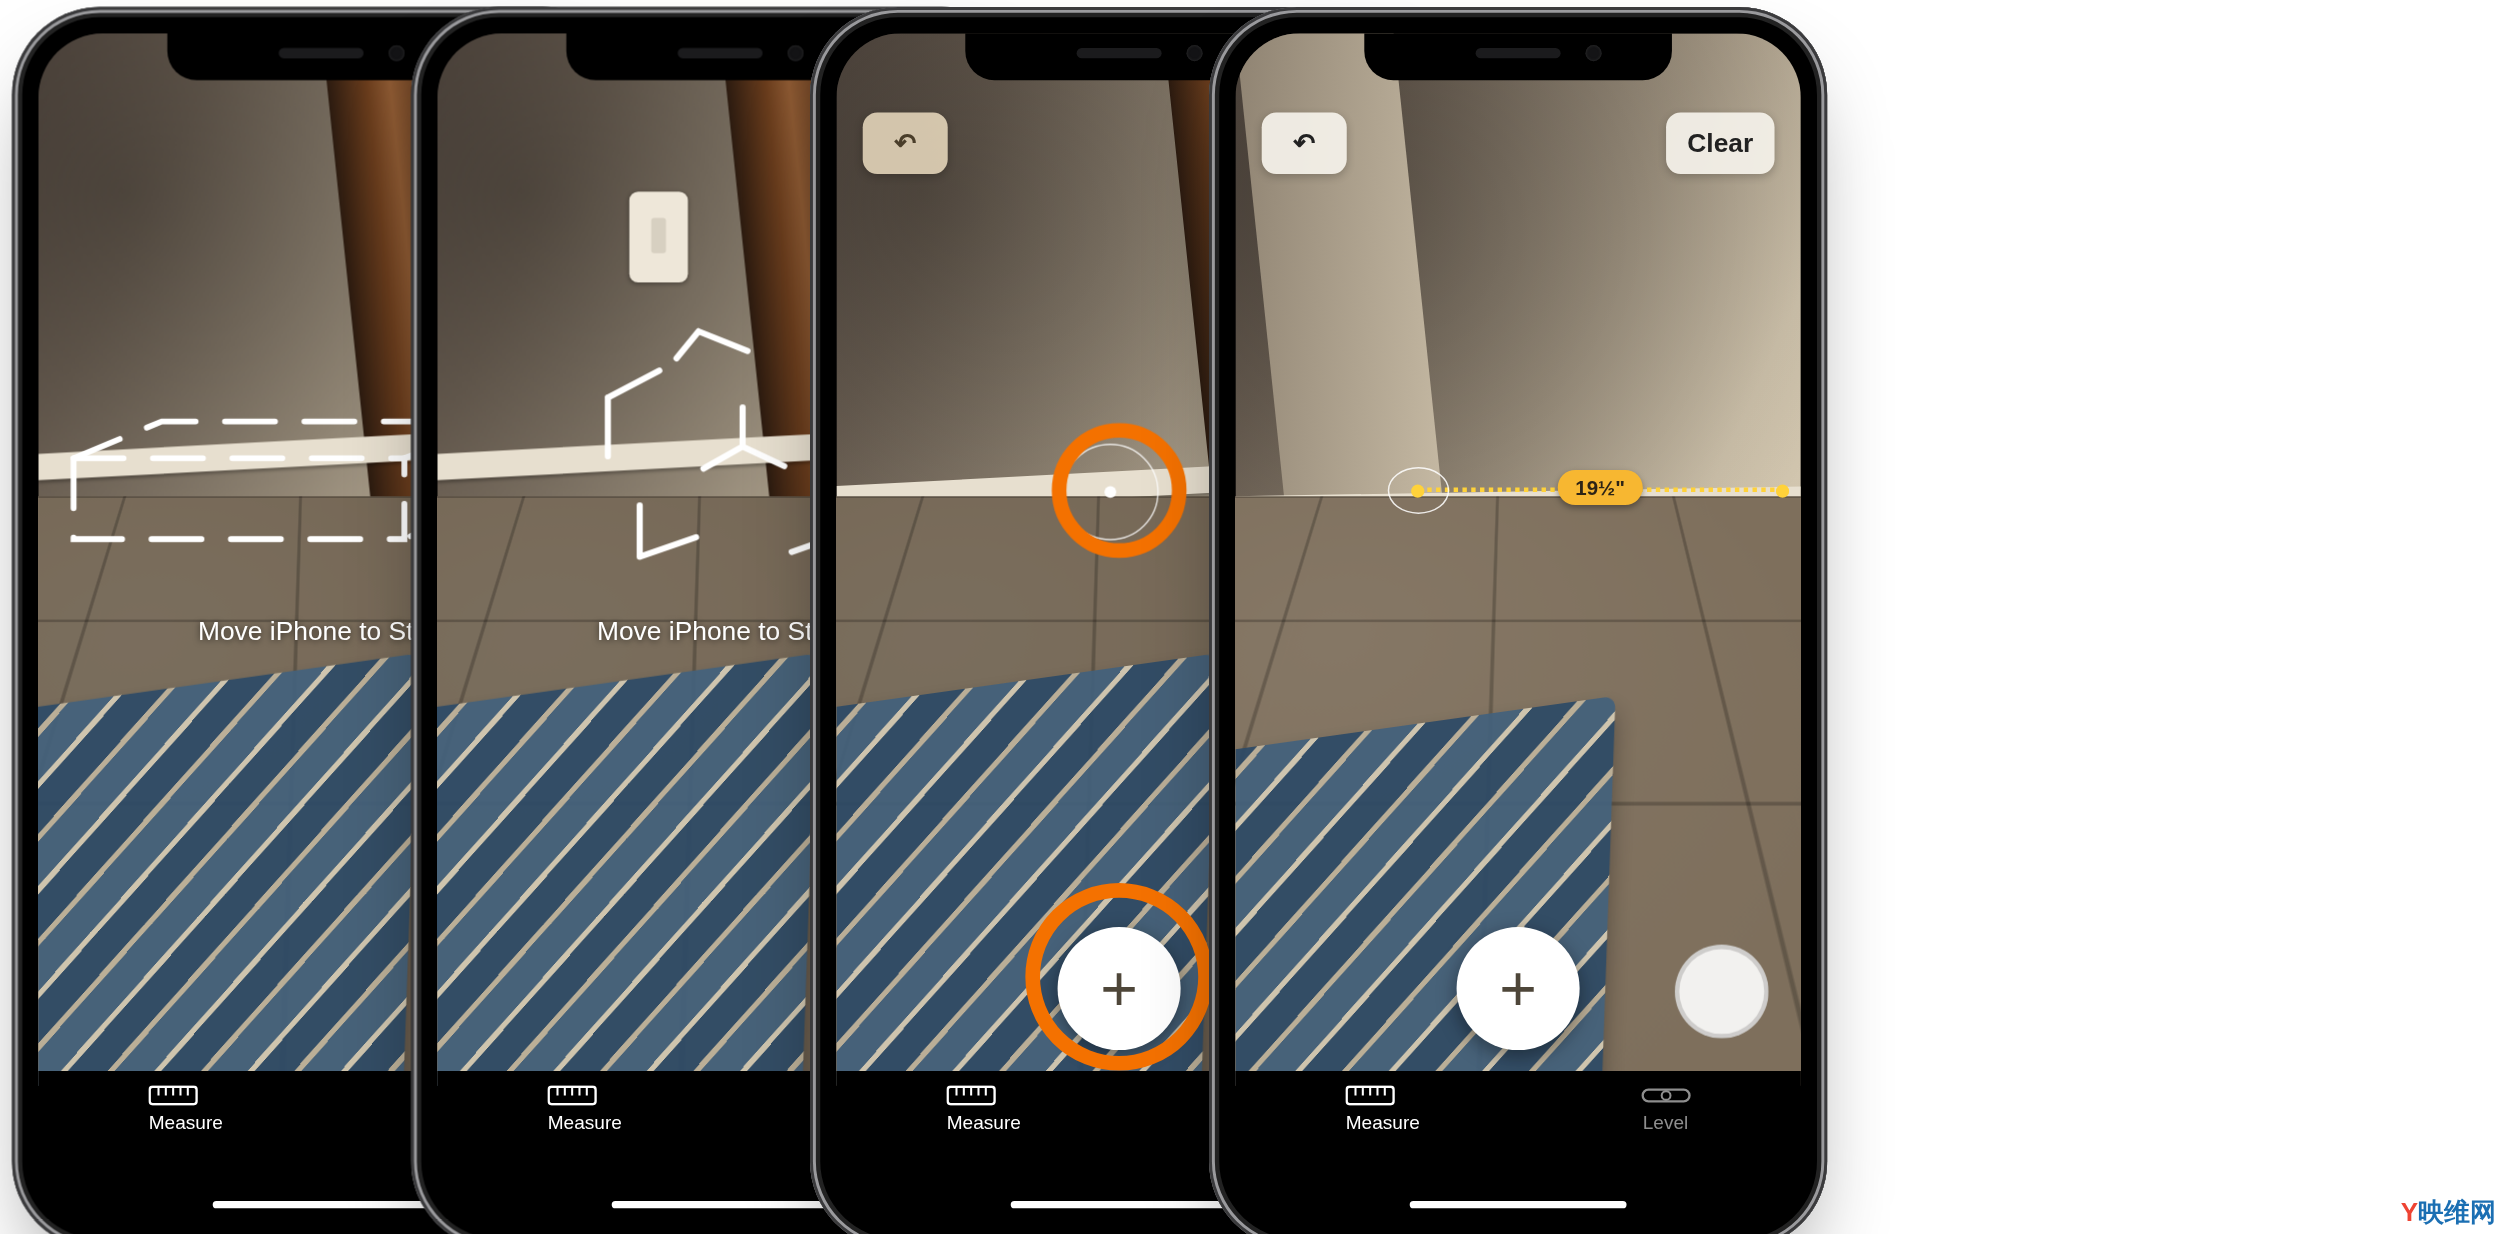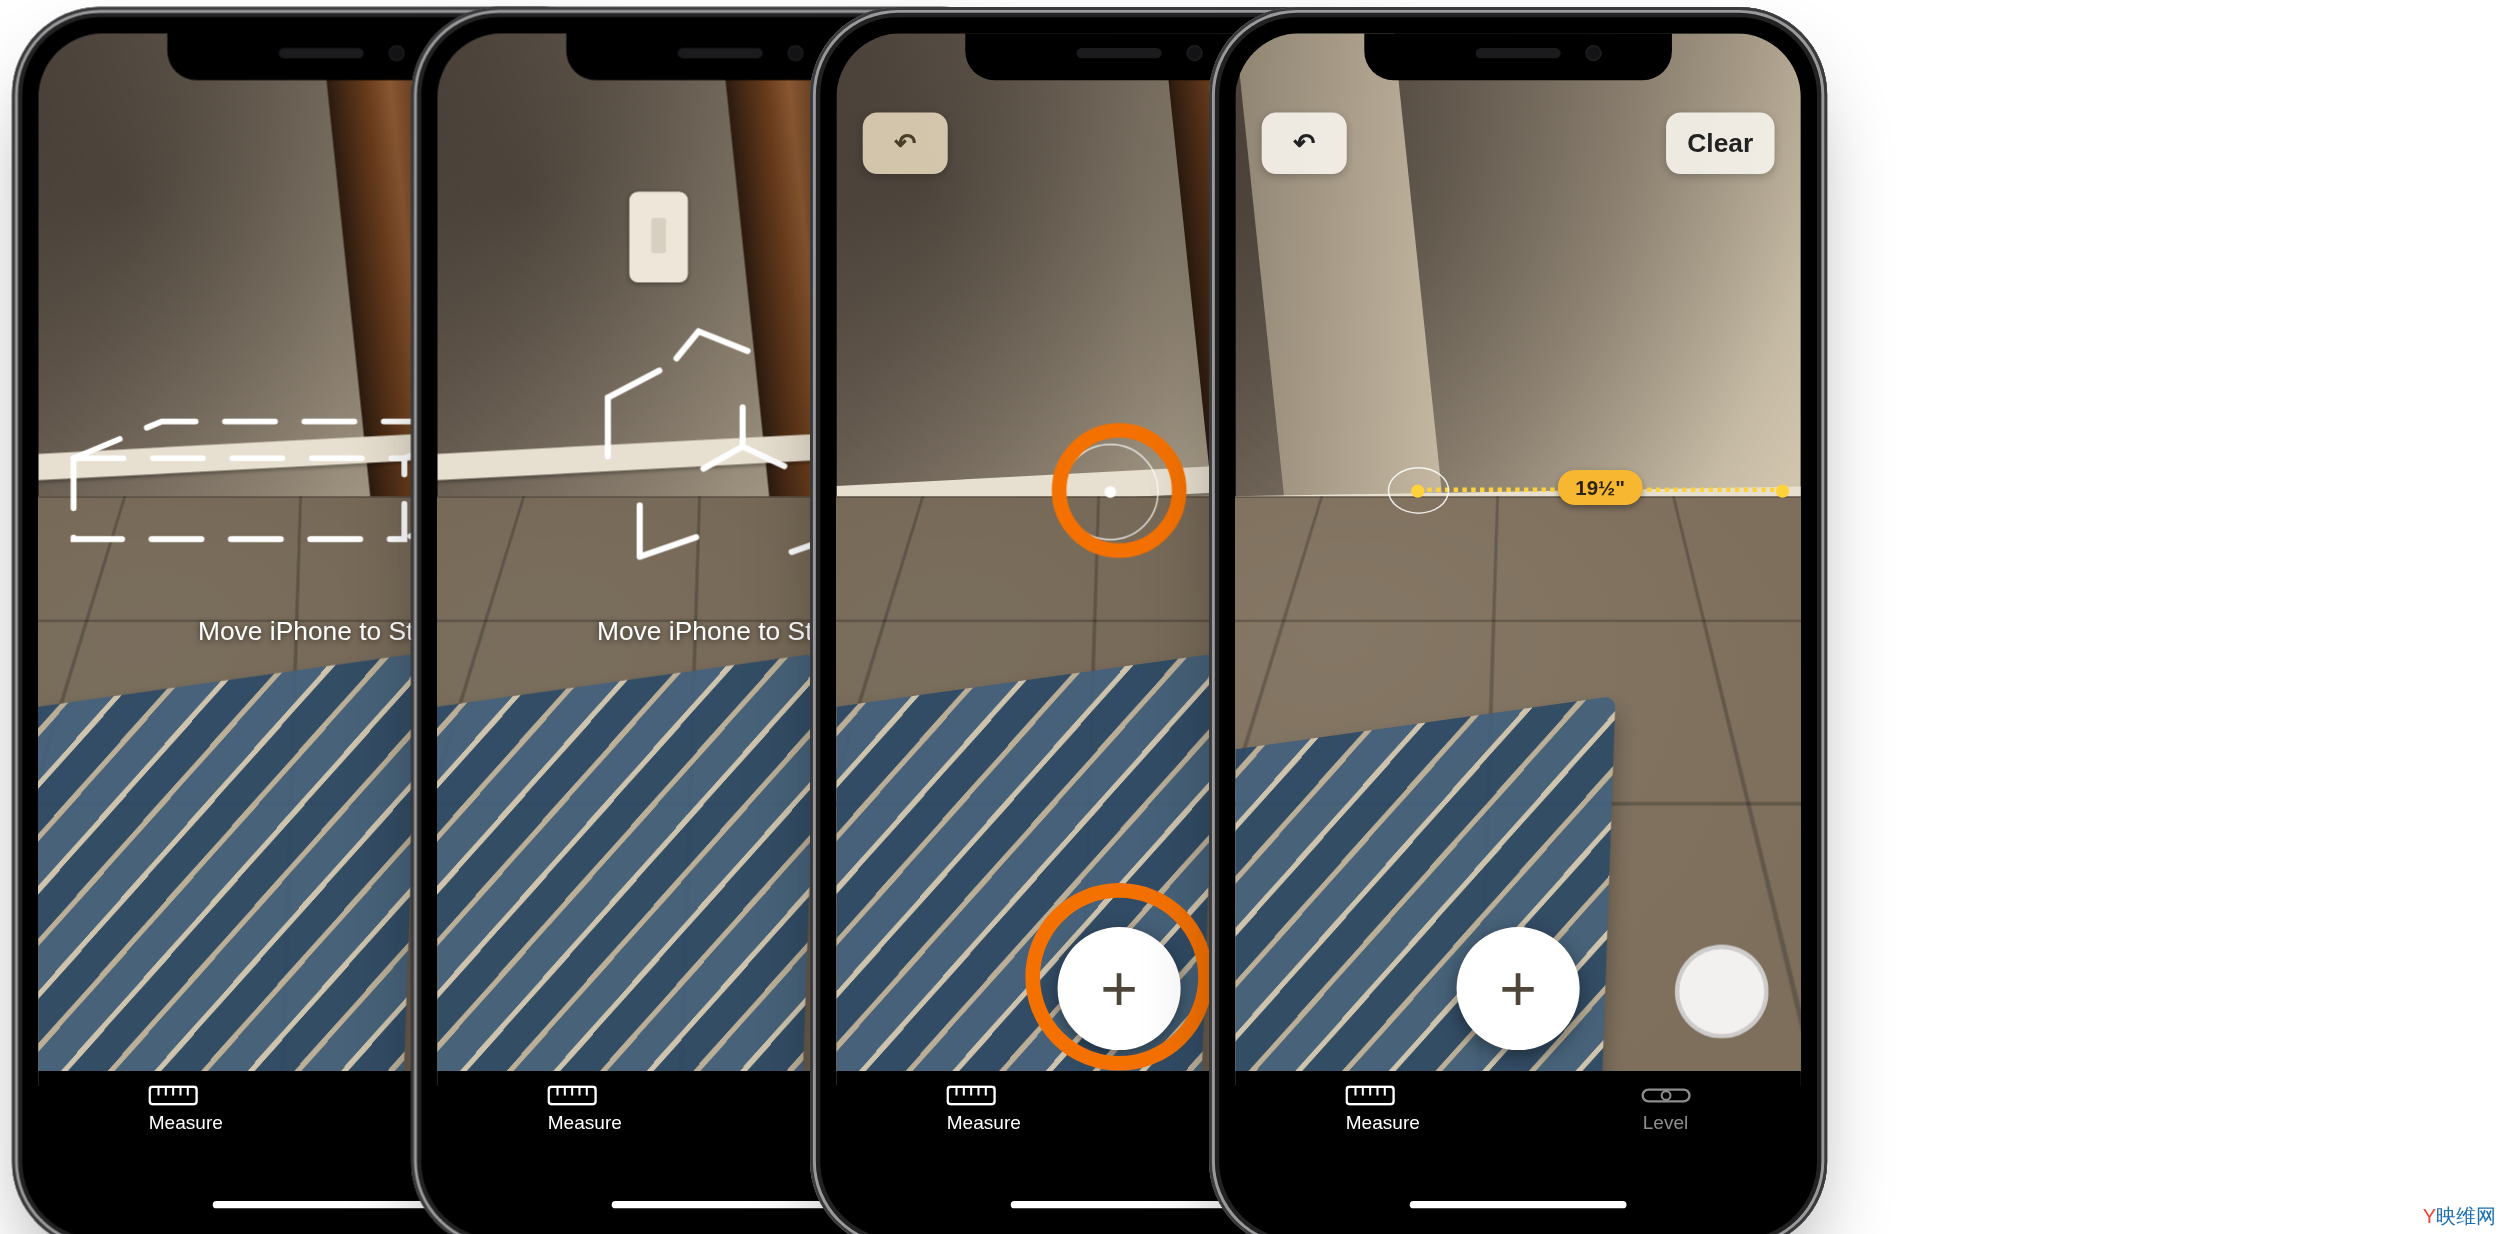--- a/index.html
+++ b/index.html
@@ -231,21 +231,21 @@
   .tab .ico { display:block; margin:0 auto 4px; }
   .tab .ico svg { display:block; }
   .home-indicator {
     position:absolute; bottom:10px; left:50%; transform:translateX(-50%);
     width:148px; height:5px; border-radius:3px; background:#fff;
   }
 
   
   .watermark {
     position:absolute; right:8px; bottom:4px;
-    font-size:20px; font-weight:400;
+    font-size:26px; font-weight:700;
     color:#1b6fb3;
     margin-top:36px;
   }
   .watermark .y { color:#e43; }
 </style>
 </head>
 <body>
 
 <div class="stage">
 

